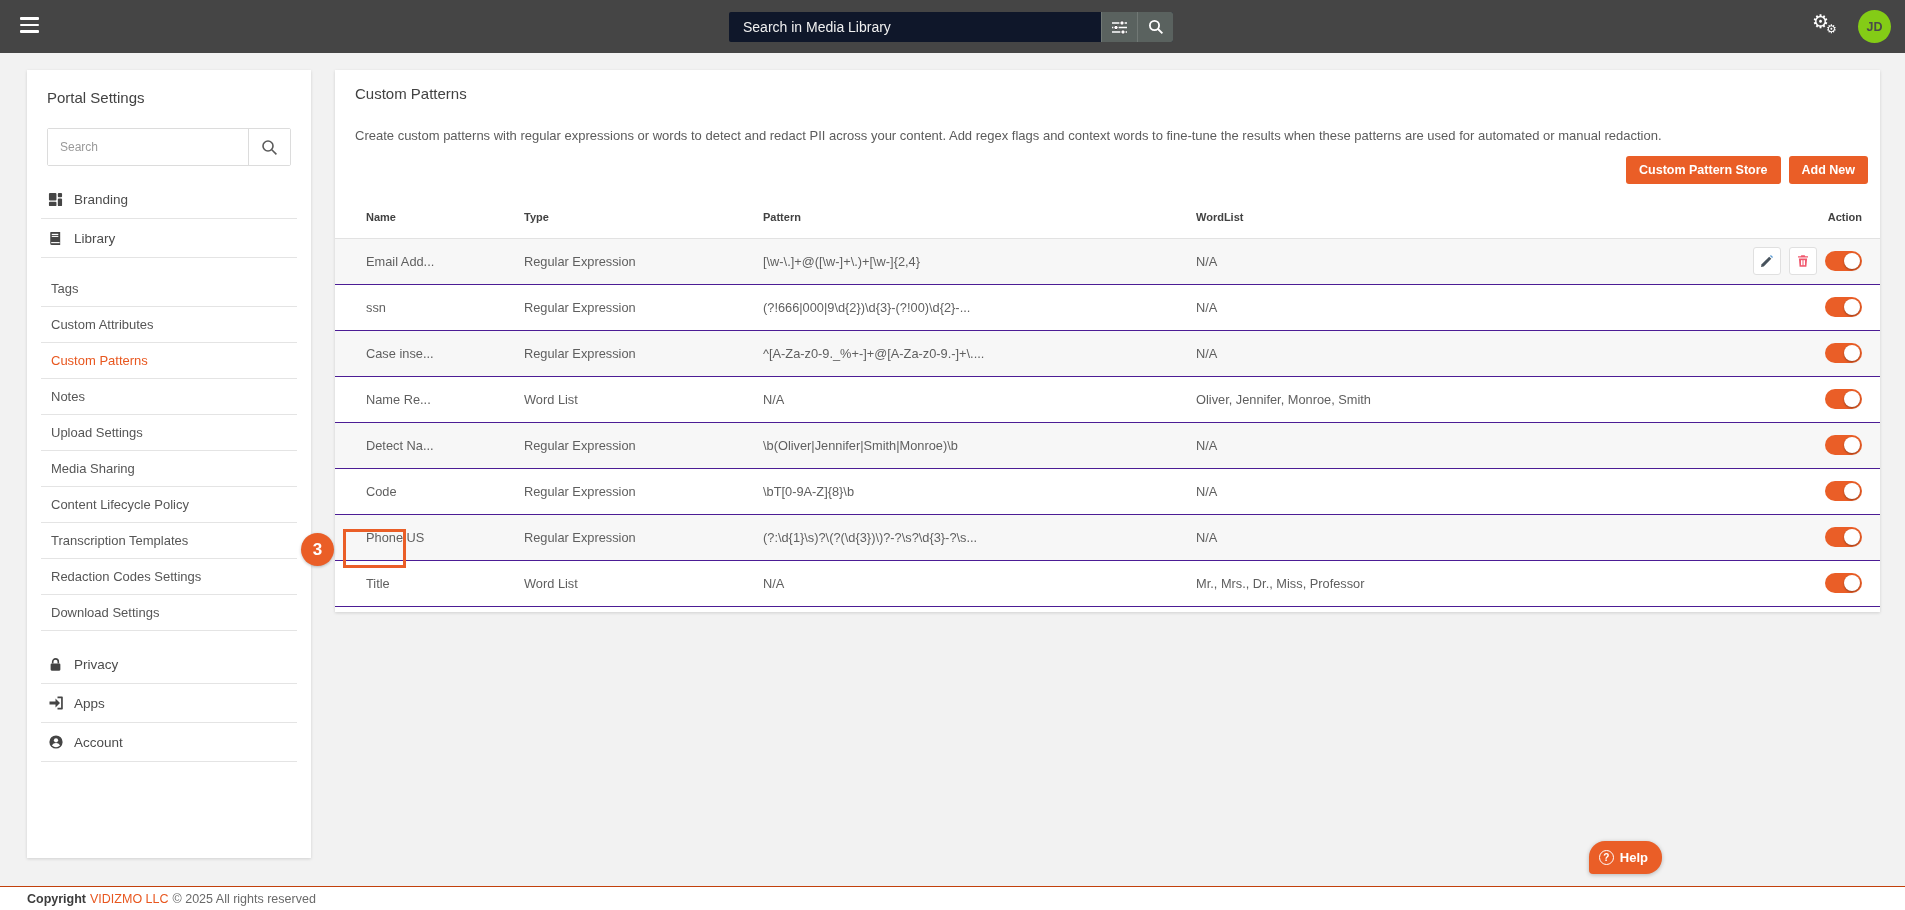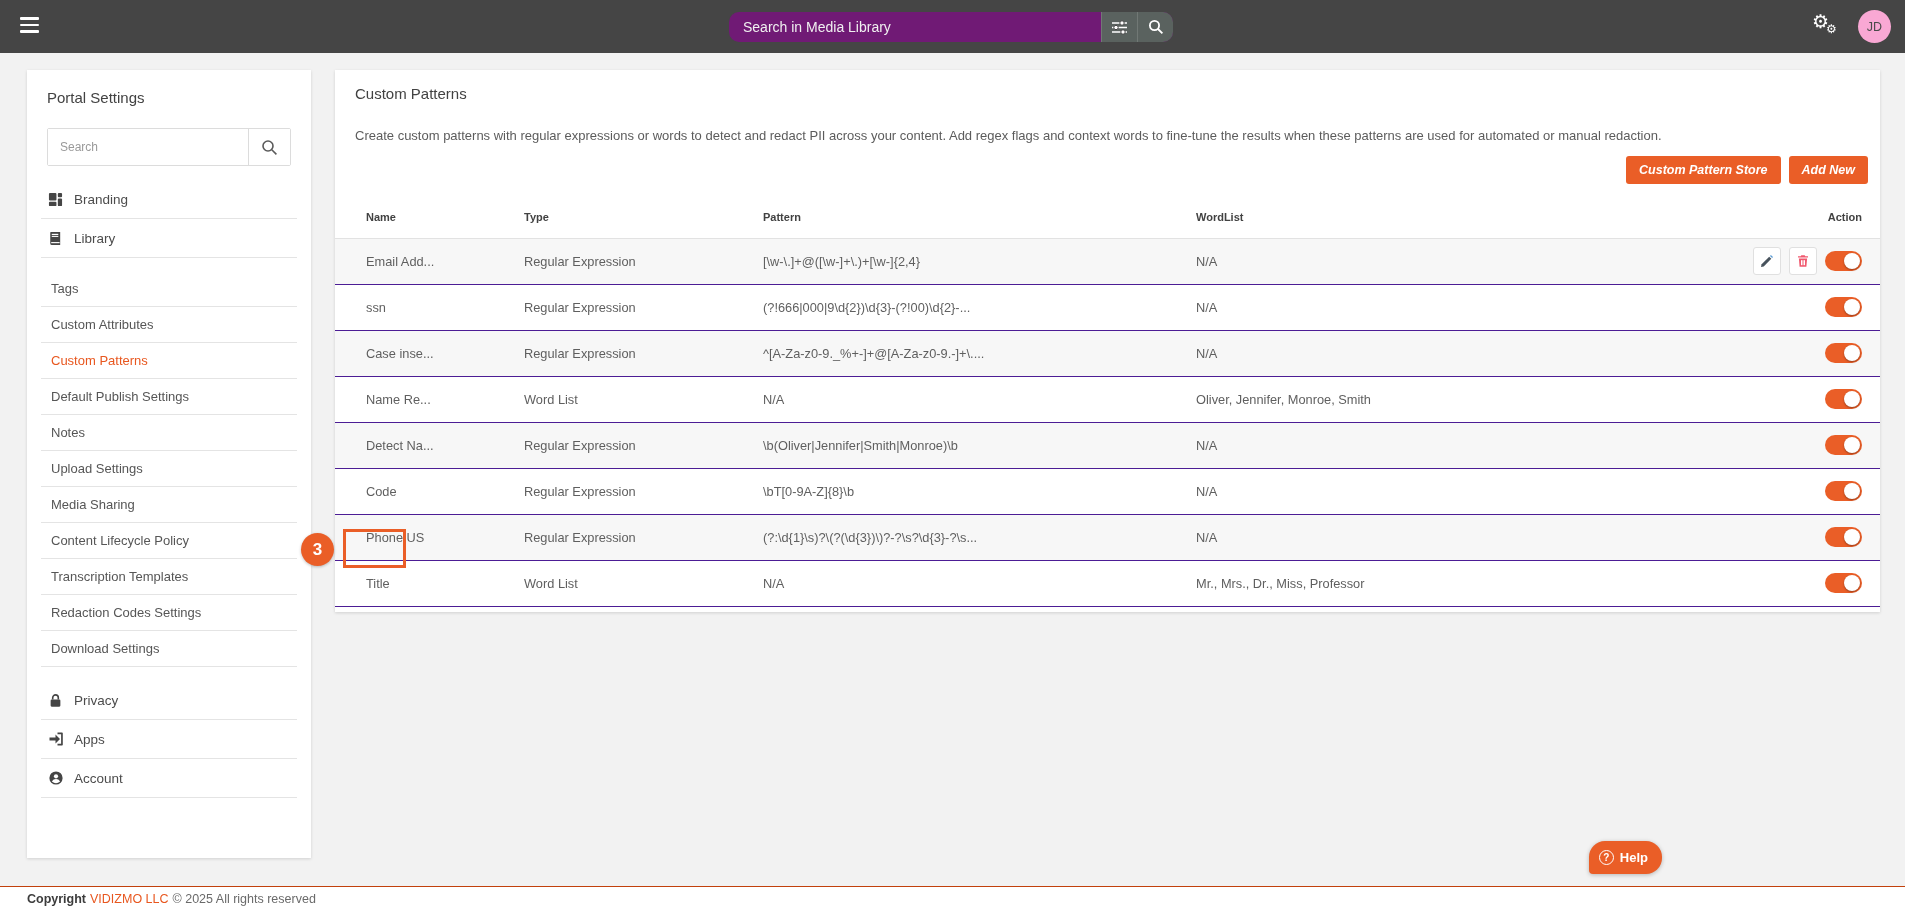--- a/index.html
+++ b/index.html
@@ -4,32 +4,32 @@
 <style>
   * { margin:0; padding:0; box-sizing:border-box; }
   html,body { width:1905px; height:910px; overflow:hidden; background:#f2f2f2;
               font-family:"Liberation Sans", sans-serif; }
 
   
   .topbar { position:relative; width:1905px; height:53px; background:#454545; }
   .hamburger { position:absolute; left:20px; top:17px; width:22px; height:18px; cursor:pointer; }
   .hamburger span { display:block; height:2.5px; background:#fff; margin-bottom:4px; border-radius:1px; width:19px; }
   .tb-search { position:absolute; left:729px; top:12px; width:444px; height:30px; display:flex;
-               background:#701a75; border-radius:10px; overflow:hidden; }
+               background:#0f172a; border-radius:2px; overflow:hidden; }
   .tb-search input { flex:1; background:transparent; border:none; outline:none; color:#fff;
                      font-size:14px; padding:0 14px; font-family:"Liberation Sans", sans-serif; }
   .tb-search input::placeholder { color:#f0f0f0; opacity:1; }
   .tb-cell { width:36px; display:flex; align-items:center; justify-content:center;
              border-left:1px solid rgba(255,255,255,.14); background:#5a625f; cursor:pointer; }
   .tb-right { position:absolute; right:14px; top:0; height:53px; display:flex; align-items:center; gap:16px; }
   .gears { color:#fff; position:relative; width:30px; height:30px; cursor:pointer; }
   .gears .g1 { position:absolute; left:0; top:0; font-size:19px; line-height:19px; }
   .gears .g2 { position:absolute; left:14px; top:11px; font-size:12px; line-height:12px; }
-  .avatar { width:33px; height:33px; border-radius:50%; background:#f9a8d4; color:#4a4a4a;
-            display:flex; align-items:center; justify-content:center; font-size:12.5px; font-weight:normal; cursor:pointer; }
+  .avatar { width:33px; height:33px; border-radius:50%; background:#84cc16; color:#4a4a4a;
+            display:flex; align-items:center; justify-content:center; font-size:12.5px; font-weight:bold; cursor:pointer; }
 
   
   .page { position:relative; width:1676px; height:857px; }
 
   .card { background:#fff; box-shadow:0 1px 3px rgba(0,0,0,.14); }
 
   
   .sidebar { position:absolute; left:27px; top:17px; width:284px; height:788px; padding-top:15px; }
   .sb-title { font-size:15px; color:#424242; padding:0 20px; height:30px; line-height:26px; }
   .sb-search { margin:13px 20px 0; height:38px; border:1px solid #dcdcdc; border-radius:2px; display:flex; }
@@ -47,21 +47,21 @@
   .sb-sub .sb-item.active { color:#e8571f; }
   .sb-bottom { margin-top:14px; }
 
   
   .main-card { position:absolute; left:335px; top:17px; width:1545px; height:542px; padding:15px 20px 0; }
   .mc-title { font-size:15px; color:#424242; font-weight:normal; }
   .mc-desc { margin-top:26px; font-size:13px; color:#5c5c5c; }
   .mc-btnrow { display:flex; justify-content:flex-end; gap:8px; margin:13px -8px 0 0; }
   .btn-orange { background:#ea5e27; color:#fff; border:none; border-radius:3px; height:28px;
                 padding:0 13px; font-size:12.5px; font-weight:bold; cursor:pointer;
-                font-family:"Liberation Sans", sans-serif;font-style:italic; }
+                font-family:"Liberation Sans", sans-serif; }
   table { border-collapse:collapse; table-layout:fixed; width:1545px; margin:12px -20px 0; }
   col.c1{width:189px} col.c2{width:239px} col.c3{width:433px} col.c4{width:534px} col.c5{width:150px}
   th { text-align:left; font-size:11px; color:#424242; height:42px; border-bottom:1px solid #e2e2e2; }
   th:first-child, td:first-child { padding-left:31px; }
   th:last-child, td:last-child { text-align:right; padding-right:18px; }
   td { height:45px; font-size:12.8px; color:#5f5f5f; border-bottom:1px solid #4c1d95; }
   tr.alt td { background:#f7f7f7; }
   .action-cell { display:flex; justify-content:flex-end; align-items:center; gap:8px; height:45px; }
   .icon-btn { width:28px; height:28px; background:#fff; border:1px solid #e0e0e0; border-radius:3px;
               display:flex; align-items:center; justify-content:center; cursor:pointer; }
@@ -184,23 +184,20 @@
 
       <div class="sb-sub">
         <div class="sb-item">
             <span>Tags</span>
           </div>
         <div class="sb-item">
             <span>Custom Attributes</span>
           </div>
         <div class="sb-item active">
             <span>Custom Patterns</span>
-          </div>
-        <div class="sb-item">
-            <span>Default Publish Settings</span>
           </div>
         <div class="sb-item">
             <span>Notes</span>
           </div>
         <div class="sb-item">
             <span>Upload Settings</span>
           </div>
         <div class="sb-item">
             <span>Media Sharing</span>
           </div>

